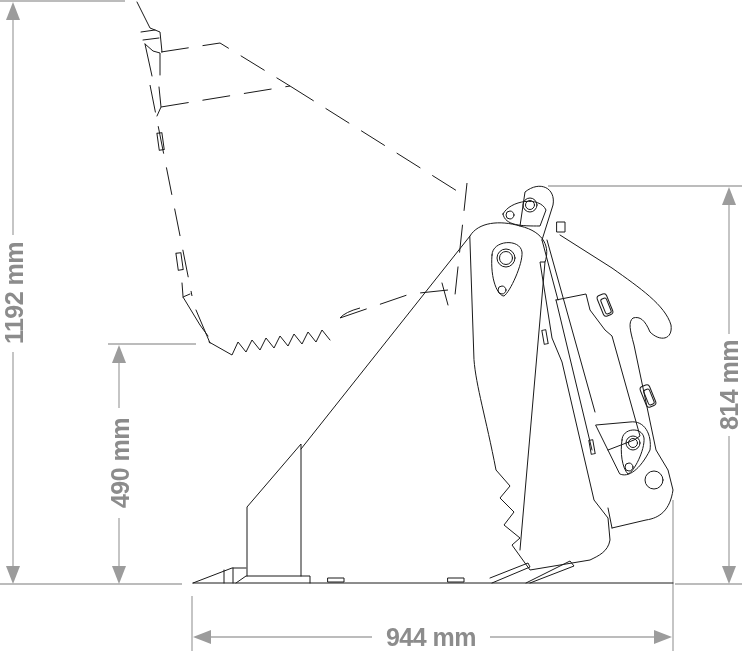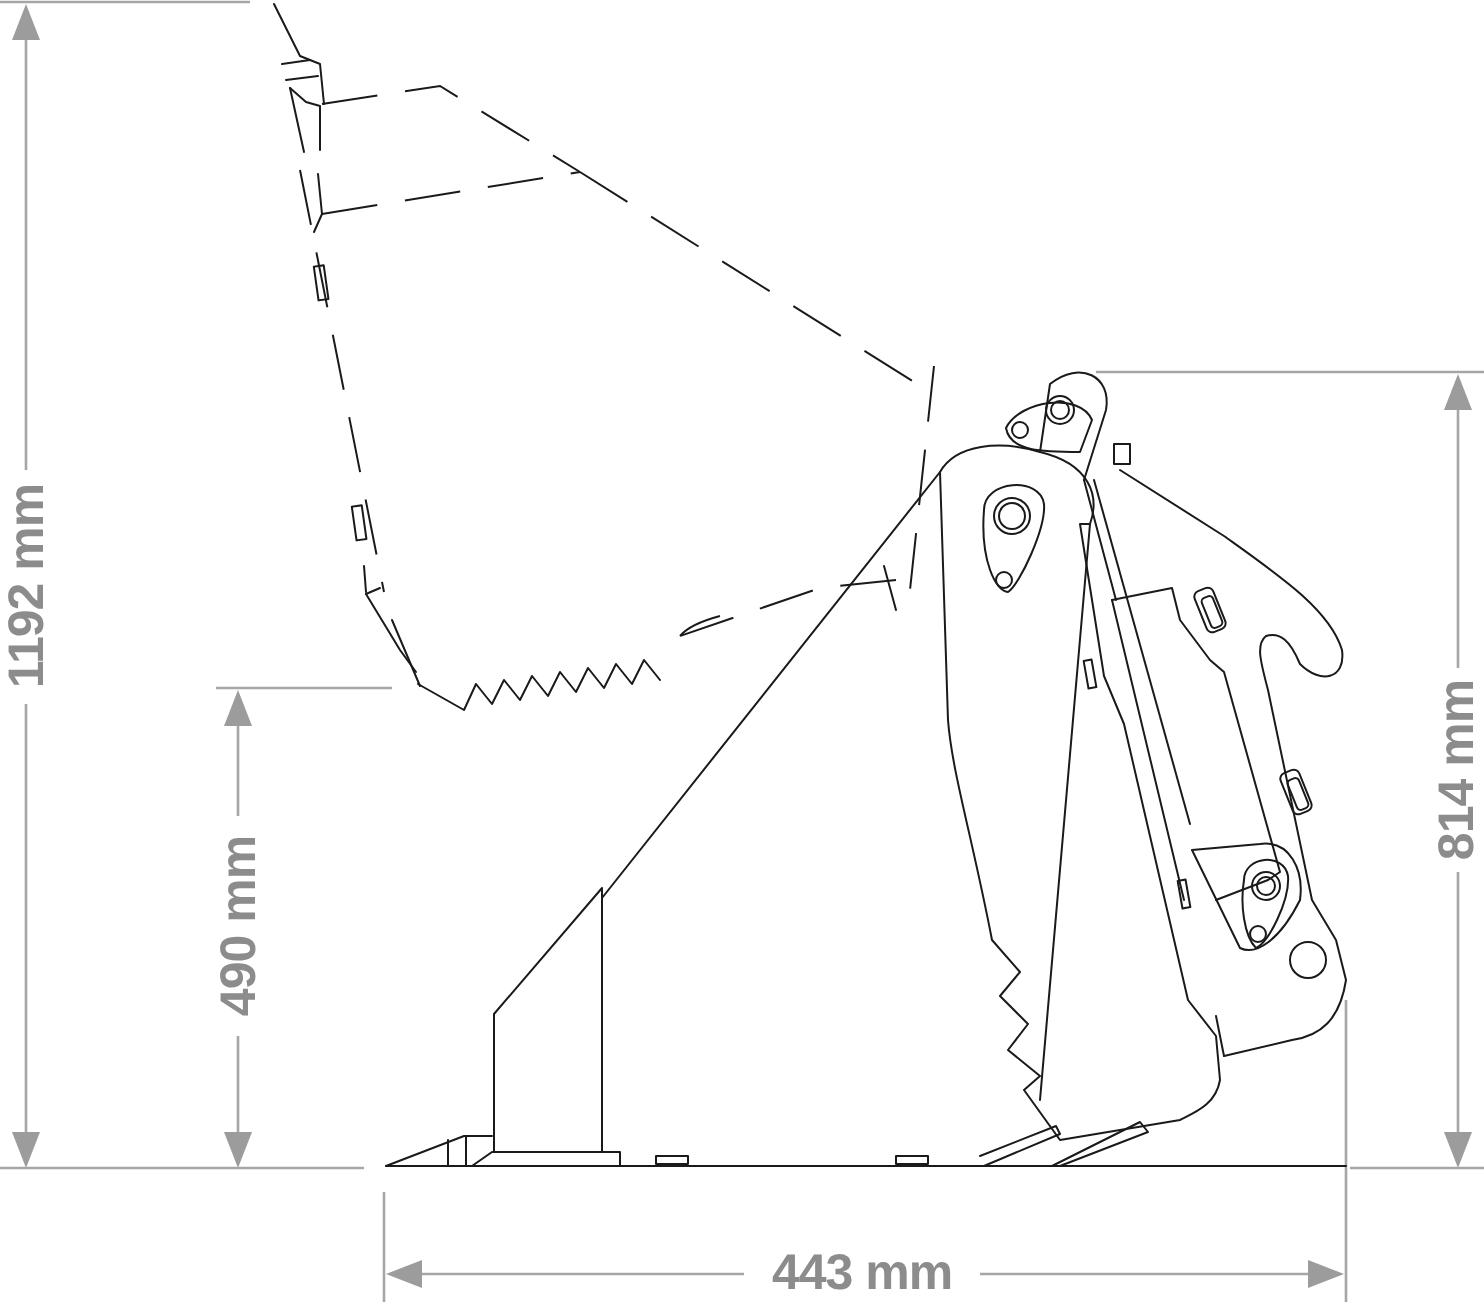--- a/index.html
+++ b/index.html
@@ -159,13 +159,13 @@
     <line class="ink" x1="608" y1="508" x2="612" y2="528"></line>
   </g>
 </svg>
 
 <div class="dim-label vertical" style="left:14px; top:293px;">1192 mm</div>
 
 <div class="dim-label vertical" style="left:120px; top:463px;">490 mm</div>
 
 <div class="dim-label vertical" style="left:729px; top:385px;">814 mm</div>
 
-<div class="dim-label horizontal" style="left:431px; top:637px;">443 mm</div>
+<div class="dim-label horizontal" style="left:431px; top:637px;">944 mm</div>
 
 </body></html>

